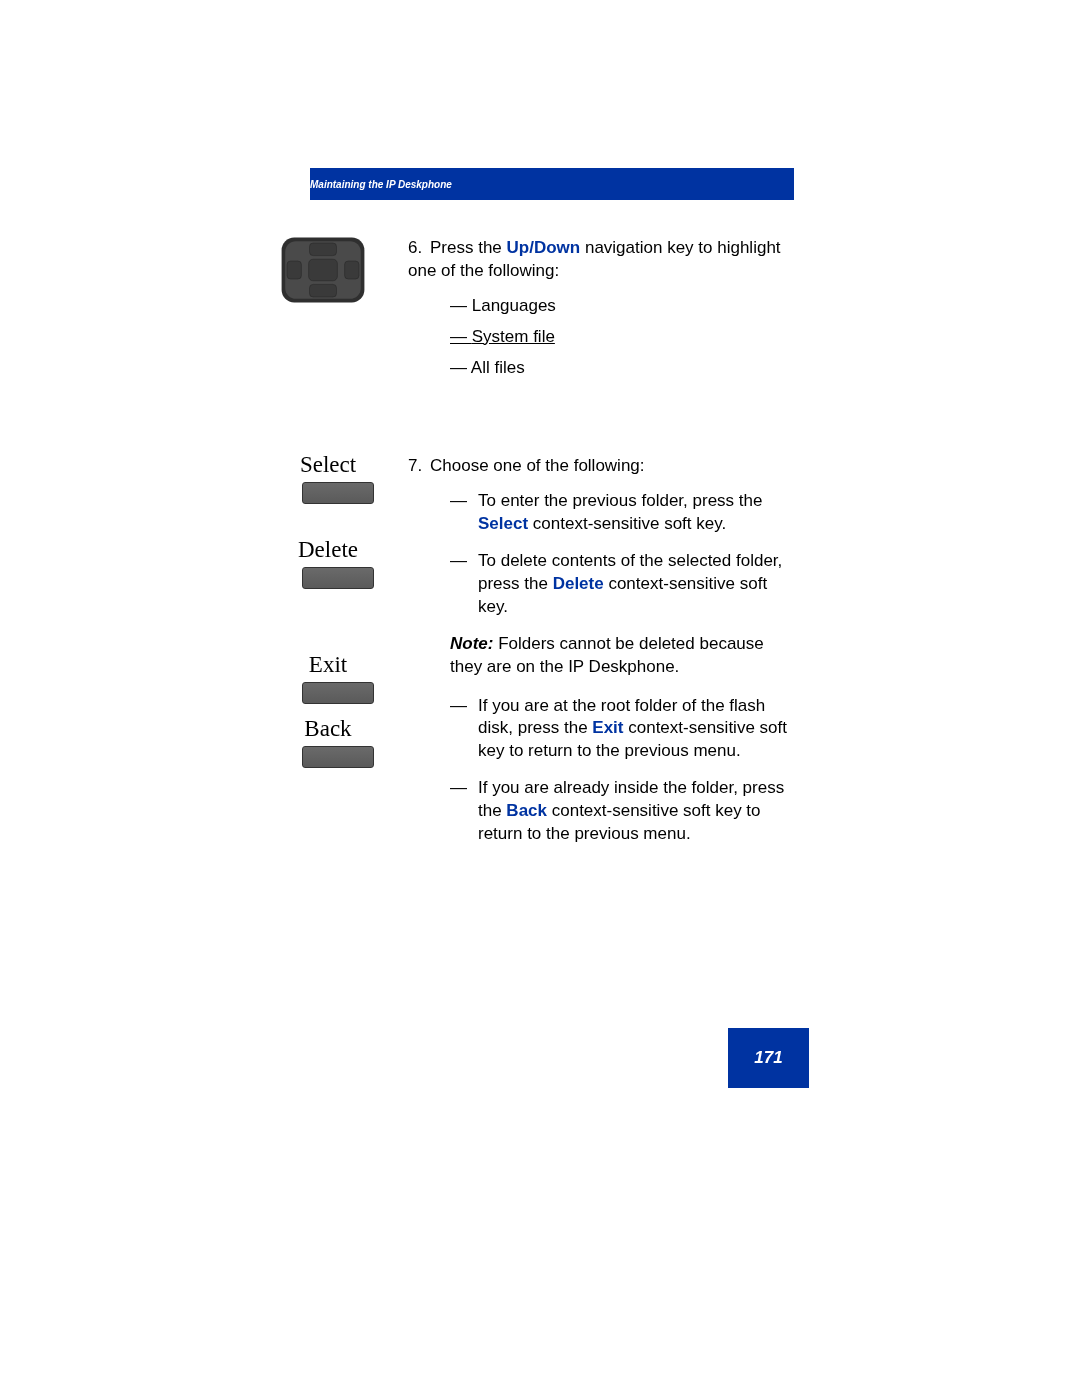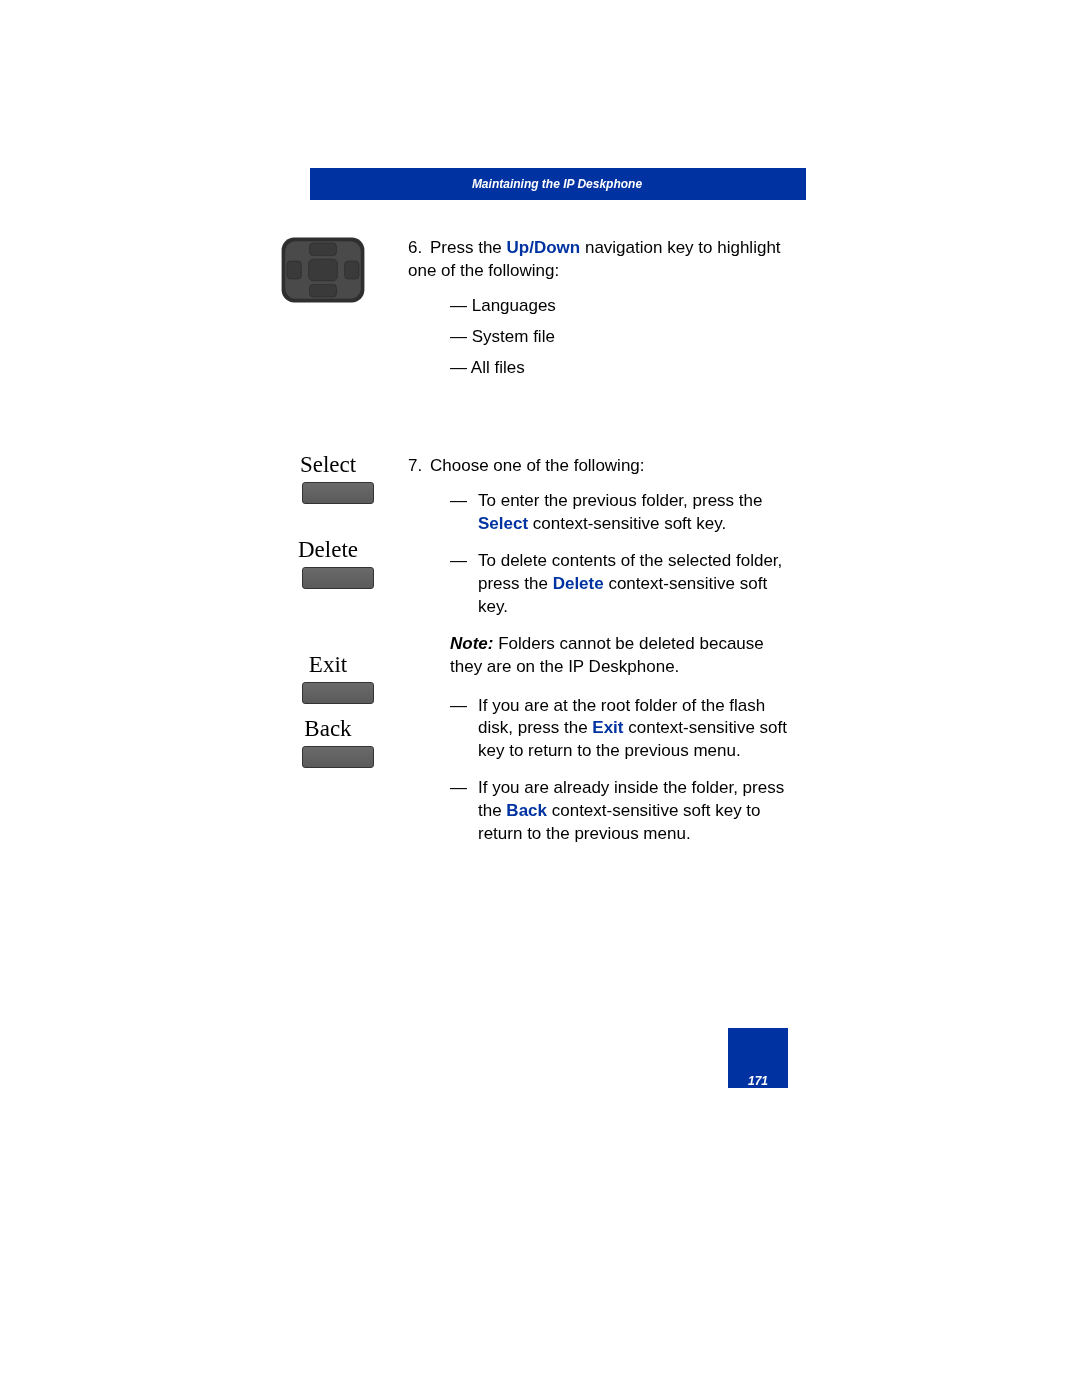--- a/index.html
+++ b/index.html
@@ -18,27 +18,26 @@
   }
   .header-bar {
     position: absolute;
     top: 168px;
     left: 310px;
     width: 470px;
     height: 32px;
     background: #0033a1;
     color: #ffffff;
     font-weight: bold;
-    font-size: 12px;
+    font-size: 10px;
     display: flex;
     align-items: center;
-    justify-content: center;
+    justify-content: flex-start;
     padding-right: 14px;
     font-style: italic;
-    padding-left: 12px;
   }
   .left-col {
     position: absolute;
     left: 283px;
     width: 110px;
   }
   .nav-pad {
     position: absolute;
     top: 234px;
     left: 278px;
@@ -84,28 +83,28 @@
   }
   .sub-dash-item .dash {
     flex: 0 0 28px;
   }
   .bold-blue { color: #0033a1; font-weight: bold; }
   .note-ital { font-style: italic; font-weight: bold; }
   .page-num-box {
     position: absolute;
     top: 1028px;
     left: 728px;
-    width: 60px;
+    width: 81px;
     height: 60px;
     background: #0033a1;
     color: #ffffff;
     font-weight: bold;
-    font-size: 12px;
+    font-size: 17px;
     display: flex;
-    align-items: flex-end;
+    align-items: center;
     justify-content: center;
     font-style: italic;
   }
 
   
   .pad-body { fill: #4a4a4a; }
   .pad-edge { fill: #2f2f2f; }
   .pad-btn  { fill: #3a3a3a; stroke: #222; stroke-width: 0.5; }
 </style>
 </head>
@@ -145,21 +144,21 @@
     <div class="soft-label">Back</div>
     <div class="soft-key"></div>
   </div>
 
   <div class="right-col" style="top:237px;">
     <div>
       <span class="step-num">6.</span><span>Press the </span><span class="bold-blue">Up/Down</span><span> navigation key to highlight one of the following:</span>
     </div>
     <div class="dash-list" style="margin-top:12px;">
       <div class="dash-item" style="margin-top:0;"> Languages</div>
-      <div class="dash-item" style="margin-top:8px;">System file</div>
+      <div class="dash-item" style="margin-top:8px;text-decoration:underline;">System file</div>
       <div class="dash-item" style="margin-top:8px;">All files</div>
     </div>
   </div>
 
   <div class="right-col" style="top:455px;">
     <div>
       <span class="step-num">7.</span><span>Choose one of the following:</span>
     </div>
 
     <div class="sub-dash" style="margin-top:12px;">

